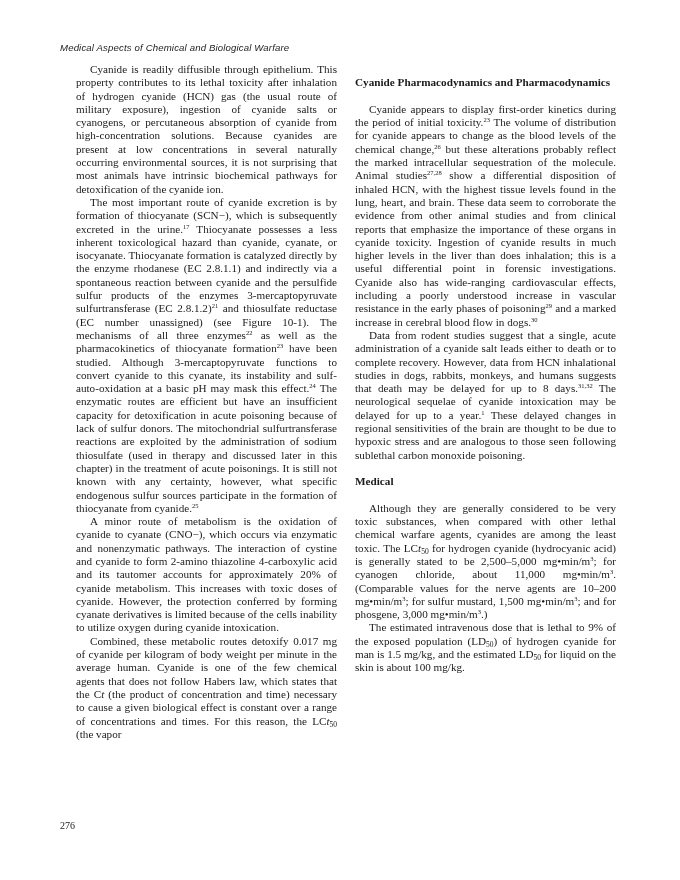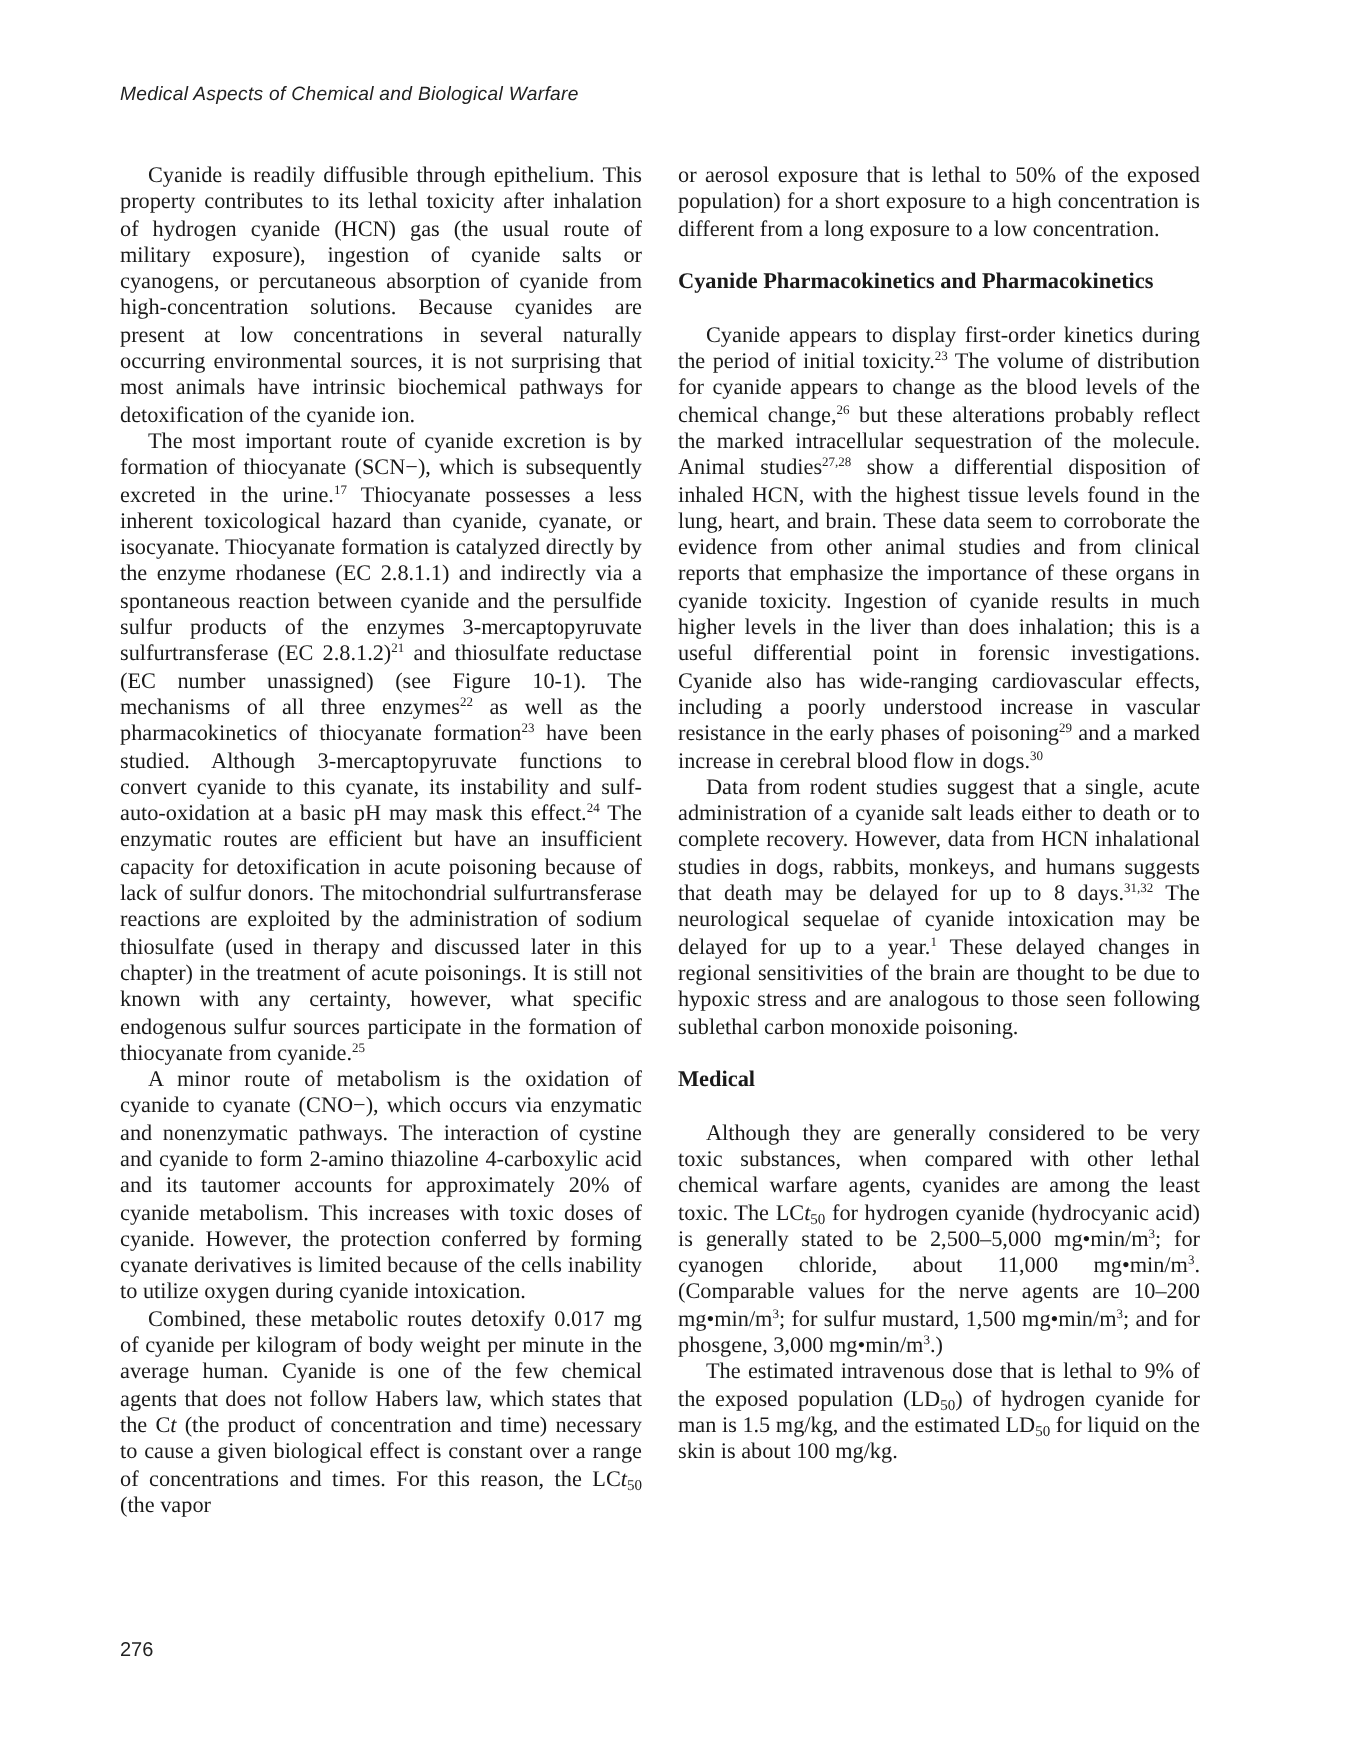--- a/index.html
+++ b/index.html
@@ -1,47 +1,46 @@
 <!DOCTYPE html>
 <html><head>
 <meta charset="utf-8">
 <style>
   html, body { margin: 0; padding: 0; background: #ffffff; }
   body { width: 680px; height: 880px; position: relative; overflow: hidden;
          font-family: "DejaVu Serif", "Liberation Serif", serif; color: #1a1a1a; }
   .running-head { position: absolute; left: 60px; top: 42px; font-family: Liberation Sans, sans-serif;
                   font-style: italic; font-size: 9.6px; letter-spacing: 0.15px; color: #222; }
-  .col { position: absolute; top: 82px; width: 261px; font-family: "Liberation Serif", serif;
-         font-size: 11.15px; line-height: 13.3px; text-align: justify; hyphens: manual; }
+  .col { position: absolute; top: 63px; width: 261px; font-family: "Liberation Serif", serif;
+         font-size: 11.15px; line-height: 13.3px; text-align: justify; hyphens: manual; margin-left: 16px; }
   .col-left { left: 60px; }
   .col-right { left: 339px; }
   .col p { margin: 0; text-indent: 14px; }
   .col p.noindent { text-indent: 0; }
   .col h3 { margin: 13.3px 0 13.3px 0; font-size: 11.2px; font-weight: bold; line-height: 13.3px; text-indent: 0; }
   .col h3.toxicity { margin-top: 13.3px; margin-bottom: 13.3px; }
   sup { font-size: 6.5px; line-height: 0; vertical-align: 4px; }
   sub { font-size: 7.5px; line-height: 0; vertical-align: -2px; }
-  .page-number { position: absolute; left: 60px; top: 820px; font-family: Liberation Sans, sans-serif;
+  .page-number { position: absolute; left: 60px; top: 820px; font-family: Liberation Serif, serif;
                  font-size: 10px; color: #222; }
 </style>
 </head>
 <body>
 
 <div class="running-head">Medical Aspects of Chemical and Biological Warfare</div>
 
 <div class="col col-left">
   <p>Cyanide is readily diffusible through epithelium. This property contributes to its lethal toxicity after inhalation of hydrogen cyanide (HCN) gas (the usual route of military exposure), ingestion of cyanide salts or cyanogens, or percutaneous absorption of cyanide from high-concentration solutions. Because cyanides are present at low concentrations in several naturally occurring environmental sources, it is not surprising that most animals have intrinsic biochemical path­ways for detoxification of the cyanide ion.</p>
   <p><span>The most important route of cyanide excretion is by formation of thiocyanate (SCN−), which is sub­sequently excreted in the urine.</span><sup>17</sup><span> Thiocyanate pos­sesses a less inherent toxicological hazard than cya­nide, cyanate, or isocyanate. Thiocyanate formation is catalyzed directly by the enzyme rhodanese (EC 2.8.1.1) and indirectly via a spontaneous reac­tion between cyanide and the persulfide sulfur products of the enzymes 3-mercaptopyruvate sulfurtransferase (EC 2.8.1.2)</span><sup>21</sup><span> and thiosulfate re­ductase (EC number unassigned) (see Figure 10-1). The mechanisms of all three enzymes</span><sup>22</sup><span> as well as the pharmacokinetics of thiocyanate formation</span><sup>23</sup><span> have been studied. Although 3-mercaptopyruvate functions to convert cyanide to this cyanate, its in­stability and sulf-auto-oxidation at a basic pH may mask this effect.</span><sup>24</sup><span> The enzymatic routes are efficient but have an insufficient capacity for detoxification in acute poisoning because of lack of sulfur donors. The mitochondrial sulfurtransferase reactions are exploited by the administration of sodium thiosul­fate (used in therapy and discussed later in this chapter) in the treatment of acute poisonings. It is still not known with any certainty, however, what specific endogenous sulfur sources participate in the formation of thiocyanate from cyanide.</span><sup>25</sup></p>
   <p>A minor route of metabolism is the oxidation of cyanide to cyanate (CNO−), which occurs via enzy­matic and nonenzymatic pathways. The interaction of cystine and cyanide to form 2-amino thiazoline 4-carboxylic acid and its tautomer accounts for ap­proximately 20% of cyanide metabolism. This in­creases with toxic doses of cyanide. However, the protection conferred by forming cyanate derivatives is limited because of the cells inability to utilize oxygen during cyanide intoxication.</p>
   <p><span>Combined, these metabolic routes detoxify 0.017 mg of cyanide per kilogram of body weight per minute in the average human. Cyanide is one of the few chemical agents that does not follow Habers law, which states that the C</span><i>t</i><span> (the product of con­centration and time) necessary to cause a given bio­logical effect is constant over a range of concentra­tions and times. For this reason, the LC</span><i>t</i><sub>50</sub><span> (the vapor</span></p>
 </div>
 
 <div class="col col-right">
-  <p class="noindent">or aerosol exposure that is lethal to 50% of the ex­posed population) for a short exposure to a high concentration is different from a long exposure to a low concentration.</p>
-  <h3>Cyanide Pharmacokinetics and Pharmacokinetics</h3>
+  <h3>Cyanide Pharmacodynamics and Pharmacodynamics</h3>
   <p><span>Cyanide appears to display first-order kinetics during the period of initial toxicity.</span><sup>23</sup><span> The volume of distribution for cyanide appears to change as the blood levels of the chemical change,</span><sup>26</sup><span> but these al­terations probably reflect the marked intracellular sequestration of the molecule. Animal studies</span><sup>27,28</sup><span> show a differential disposition of inhaled HCN, with the highest tissue levels found in the lung, heart, and brain. These data seem to corroborate the evidence from other animal studies and from clini­cal reports that emphasize the importance of these organs in cyanide toxicity. Ingestion of cyanide re­sults in much higher levels in the liver than does inhalation; this is a useful differential point in foren­sic investigations. Cyanide also has wide-ranging cardiovascular effects, including a poorly under­stood increase in vascular resistance in the early phases of poisoning</span><sup>29</sup><span> and a marked increase in ce­rebral blood flow in dogs.</span><sup>30</sup></p>
   <p><span>Data from rodent studies suggest that a single, acute administration of a cyanide salt leads either to death or to complete recovery. However, data from HCN inhalational studies in dogs, rabbits, monkeys, and humans suggests that death may be delayed for up to 8 days.</span><sup>31,32</sup><span> The neurological se­quelae of cyanide intoxication may be delayed for up to a year.</span><sup>1</sup><span> These delayed changes in regional sensitivities of the brain are thought to be due to hypoxic stress and are analogous to those seen fol­lowing sublethal carbon monoxide poisoning.</span></p>
   <h3 class="toxicity">Medical</h3>
   <p><span>Although they are generally considered to be very toxic substances, when compared with other lethal chemical warfare agents, cyanides are among the least toxic. The LC</span><i>t</i><sub>50</sub><span> for hydrogen cya­nide (hydrocyanic acid) is generally stated to be 2,500–5,000 mg•min/m</span><sup>3</sup><span>; for cyanogen chloride, about 11,000 mg•min/m</span><sup>3</sup><span>. (Comparable values for the nerve agents are 10–200 mg•min/m</span><sup>3</sup><span>; for sul­fur mustard, 1,500 mg•min/m</span><sup>3</sup><span>; and for phosgene, 3,000 mg•min/m</span><sup>3</sup><span>.)</span></p>
   <p><span>The estimated intravenous dose that is lethal to 9% of the exposed population (LD</span><sub>50</sub><span>) of hydrogen cyanide for man is 1.5 mg/kg, and the estimated LD</span><sub>50</sub><span> for liquid on the skin is about 100 mg/kg.</span></p>
 </div>
 
 <div class="page-number">276</div>
 
 </body></html>

